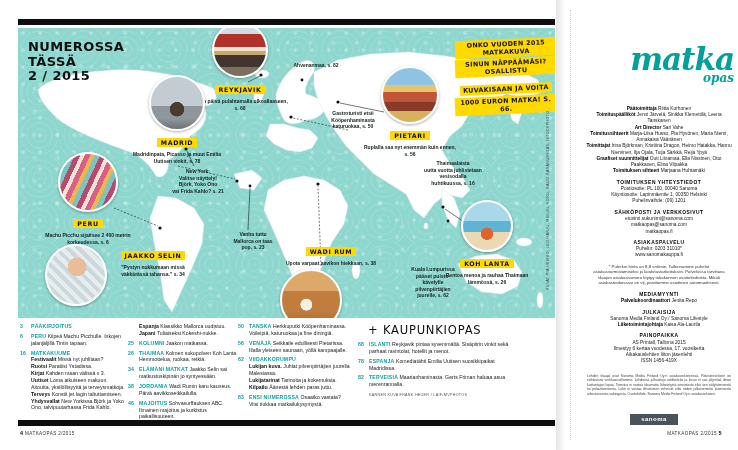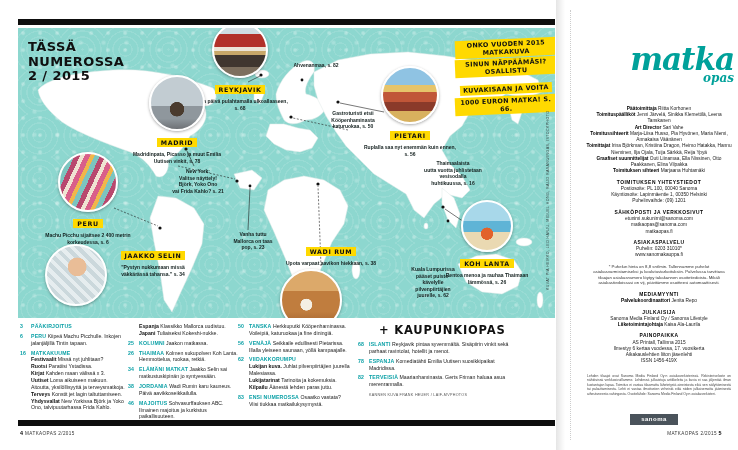--- a/index.html
+++ b/index.html
@@ -80,22 +80,22 @@
   .toc-col { position:absolute; top:0; }
   #toc-c0 { left:2px;   width:106px; }
   #toc-c1 { left:110px; width:110px; }
   #toc-c2 { left:220px; width:112px; }
   #toc-k  { left:340px; width:158px; }
   .toc-entry { display:flex; margin-bottom:3px; line-height:1.32; }
   .toc-num { width:11px; text-align:left; font-weight:bold; color:#0aa0a6; flex:none; }
   .toc-body { flex:1; }
   .toc-head { font-weight:bold; color:#0aa0a6; letter-spacing:.2px; }
   .toc-sub b { color:#111; }
-  #kaupunki-header { font-family:"DejaVu Sans", sans-serif; font-weight:bold; font-size:11.5px;
-                     letter-spacing:.8px; color:#101010; margin:0 0 4px 21px; }
+  #kaupunki-header { font-family:"DejaVu Sans", sans-serif; font-weight:normal; font-size:11.5px;
+                     letter-spacing:.8px; color:#101010; margin:0 0 4px 10px; }
   #kaupunki-credit { font-size:3.7px; color:#555; letter-spacing:.3px; margin:5px 0 0 11px; }
 
   
   .footer { position:absolute; top:430px; font-size:4.6px; color:#333; letter-spacing:.4px; }
   .footer b { font-size:5.4px; color:#000; }
   #footer-left { left:20px; } #footer-right { right:16px; text-align:right; }
 
   
   #gutter { position:absolute; left:556px; top:0; width:14px; height:450px;
             background:linear-gradient(90deg, rgba(0,0,0,.10), rgba(0,0,0,0) 65%); }
@@ -172,22 +172,22 @@
           <circle cx="425" cy="179" r="1.6"></circle>
         <circle cx="430" cy="193" r="1.4"></circle>
           <circle cx="168" cy="121" r="1.6"></circle>
         <circle cx="232" cy="158" r="1.4"></circle>
           <circle cx="273" cy="89" r="1.6"></circle>
         <circle cx="284" cy="52" r="1.4"></circle>
       </g>
     </svg>
 
     <div id="map-title">
+      <div>NUMEROSSA</div>
       <div>TÄSSÄ</div>
-      <div>NUMEROSSA</div>
       <div>2 / 2015</div>
     </div>
 
     <div id="contest">
       <span>ONKO VUODEN 2015 MATKAKUVA</span>
       <span>SINUN NÄPPÄÄMÄSI? OSALLISTU</span>
       <span>KUVAKISAAN JA VOITA</span>
       <span>1000 EURON MATKA! S. 66.</span>
     </div>
 

